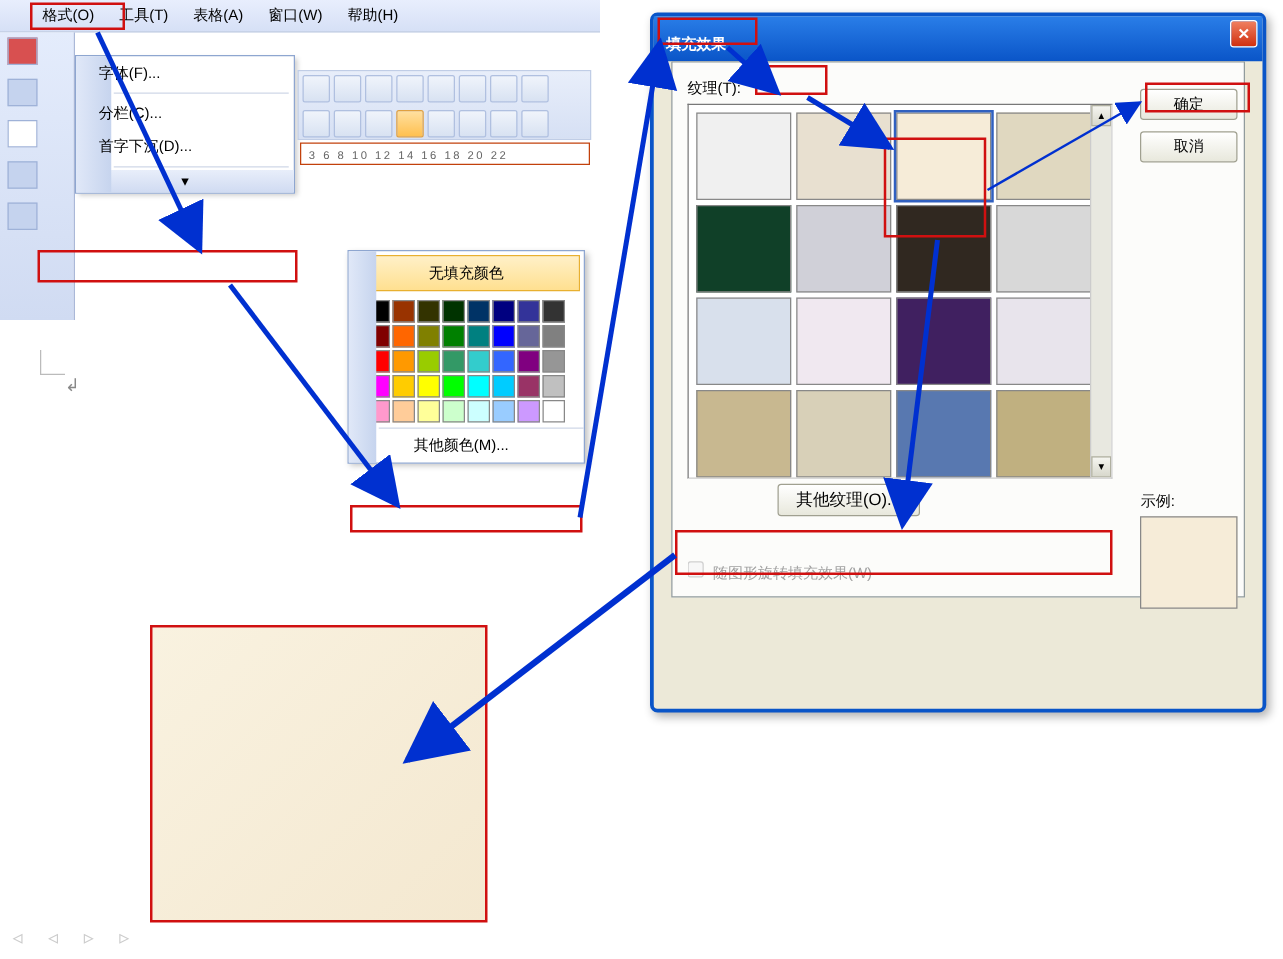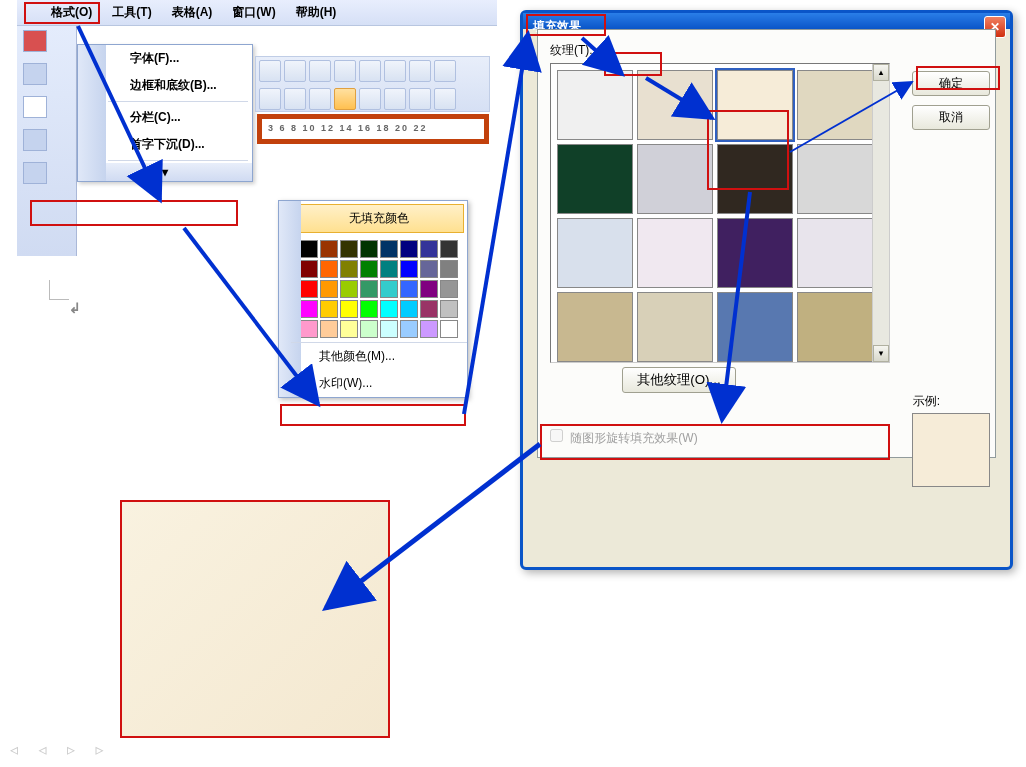--- a/index.html
+++ b/index.html
@@ -7,24 +7,23 @@
       width: 1026px;
       height: 767px;
       background: #fff;
       font-family: "Microsoft YaHei", SimSun, sans-serif;
       font-size: 12px;
       position: relative;
     }
     
     .word-area {
       position: absolute;
-      left: 17px;
+      left: 0;
       top: 0;
       width: 480px;
-      font-weight: bold;
     }
     .menubar {
       display: flex;
       background: linear-gradient(#e8eefd, #d6e0f6);
       border-bottom: 1px solid #b8c6e0;
       height: 26px;
       align-items: center;
       padding-left: 24px;
     }
     .menu-item {
@@ -68,23 +67,23 @@
       background: linear-gradient(#f0f4fb, #d8e2f2);
       border: 1px solid #b0c0e0;
       border-radius: 2px;
     }
     .tbtn.orange { background: linear-gradient(#ffe0a0, #ffc050); border-color: #e0a040; }
     .ruler {
       position: absolute;
       left: 240px;
       top: 114px;
       width: 232px;
-      height: 30px;
+      height: 18px;
       background: #fff;
-      border: 5px solid #c2410c;
+      border: 1px solid #c2410c;
       font-size: 9px;
       letter-spacing: 2px;
       padding-left: 6px;
       color: #666;
       line-height: 18px;
       overflow: hidden;
     }
     .dropdown-menu {
       position: absolute;
       left: 60px;
@@ -96,21 +95,21 @@
     }
     .dd-strip {
       position: absolute;
       left: 0;
       top: 0;
       width: 28px;
       height: 100%;
       background: linear-gradient(90deg, #e0e8f8, #c6d4ee);
     }
     .dd-item {
-      padding: 5px 10px 5px 52px;
+      padding: 5px 10px 5px 18px;
       cursor: pointer;
       position: relative;
     }
     .dd-item.hl { background: linear-gradient(#fff0c8, #ffe090); border: 1px solid #e8b030; padding: 4px 9px 4px 33px; }
     .dd-sep {
       border-top: 1px solid #d0d8e8;
       margin: 2px 4px 2px 30px;
     }
     .dd-arrow {
       position: absolute;
@@ -126,21 +125,20 @@
       cursor: pointer;
     }
     .color-popup {
       position: absolute;
       left: 278px;
       top: 200px;
       width: 190px;
       background: #fff;
       border: 1px solid #8ea6d0;
       box-shadow: 2px 2px 5px rgba(0,0,0,0.25);
-      padding-left: 12px;
     }
     .color-header {
       background: linear-gradient(#fff0c8, #ffe090);
       border: 1px solid #e8b030;
       text-align: center;
       padding: 5px;
       margin: 3px;
     }
     .color-grid {
       display: grid;
@@ -160,43 +158,44 @@
       left: 0;
       top: 0;
       bottom: 0;
       width: 22px;
       background: linear-gradient(90deg, #e0e8f8, #c6d4ee);
     }
     .cp-item {
       padding: 5px 8px 5px 28px;
       cursor: pointer;
       position: relative;
+      margin-left: 24px;
     }
     .cp-item.sep-top { border-top: 1px solid #d0d8e8; }
     
     .dialog {
       position: absolute;
       left: 520px;
       top: 10px;
       width: 493px;
       height: 560px;
       background: #ece9d8;
       border: 3px solid #0a55c8;
       border-radius: 6px;
       box-shadow: 3px 3px 8px rgba(0,0,0,0.3);
     }
     .dlg-title {
       background: linear-gradient(#2a7ee8, #0a55c8);
       color: #fff;
       padding: 5px 10px;
       font-weight: bold;
       position: relative;
-      height: 16px;
+      height: 36px;
       display: flex;
-      align-items: flex-start;
+      align-items: flex-end;
     }
     .dlg-close {
       position: absolute;
       right: 4px;
       top: 3px;
       width: 22px;
       height: 22px;
       background: linear-gradient(#f08060, #d03010);
       border: 1px solid #fff;
       border-radius: 3px;
@@ -395,21 +394,20 @@
   <div class="toolbar-section">
     <span class="tb-icon" style="background:#d85050"></span>
     <span class="tb-icon"></span>
     <span class="tb-icon" style="background:#fff"></span>
     <span class="tb-icon"></span>
     <span class="tb-icon"></span>
   </div>
   <div class="dropdown-menu">
     <div class="dd-strip"></div>
     <div class="dd-item">字体(F)...</div>
-    <div class="dd-item">边框和底纹(B)...</div>
     <div class="dd-sep"></div>
     <div class="dd-item">分栏(C)...</div>
     <div class="dd-item">首字下沉(D)...</div>
     <div class="dd-sep"></div>
     <div class="dd-expand">▾</div>
   </div>
   <div class="toolbar-top">
     <div class="toolbar-row">
       <div class="tbtn"></div>
       <div class="tbtn"></div>
@@ -475,21 +473,20 @@
       <div class="color-swatch" style="background: rgb(255, 153, 204);"></div>
       <div class="color-swatch" style="background: rgb(255, 204, 153);"></div>
       <div class="color-swatch" style="background: rgb(255, 255, 153);"></div>
       <div class="color-swatch" style="background: rgb(204, 255, 204);"></div>
       <div class="color-swatch" style="background: rgb(204, 255, 255);"></div>
       <div class="color-swatch" style="background: rgb(153, 204, 255);"></div>
       <div class="color-swatch" style="background: rgb(204, 153, 255);"></div>
       <div class="color-swatch" style="background: rgb(255, 255, 255);"></div>
     </div>
   <div class="cp-item sep-top">其他颜色(M)...</div>
-  <div class="cp-item">水印(W)...</div>
 </div>
 
 <div class="dialog">
   <div class="dlg-title">
     <span>填充效果</span>
     <div class="dlg-close">✕</div>
   </div>
   <div class="dlg-body">
     <div class="texture-label">纹理(T):</div>
     <div class="texture-grid-wrap">

